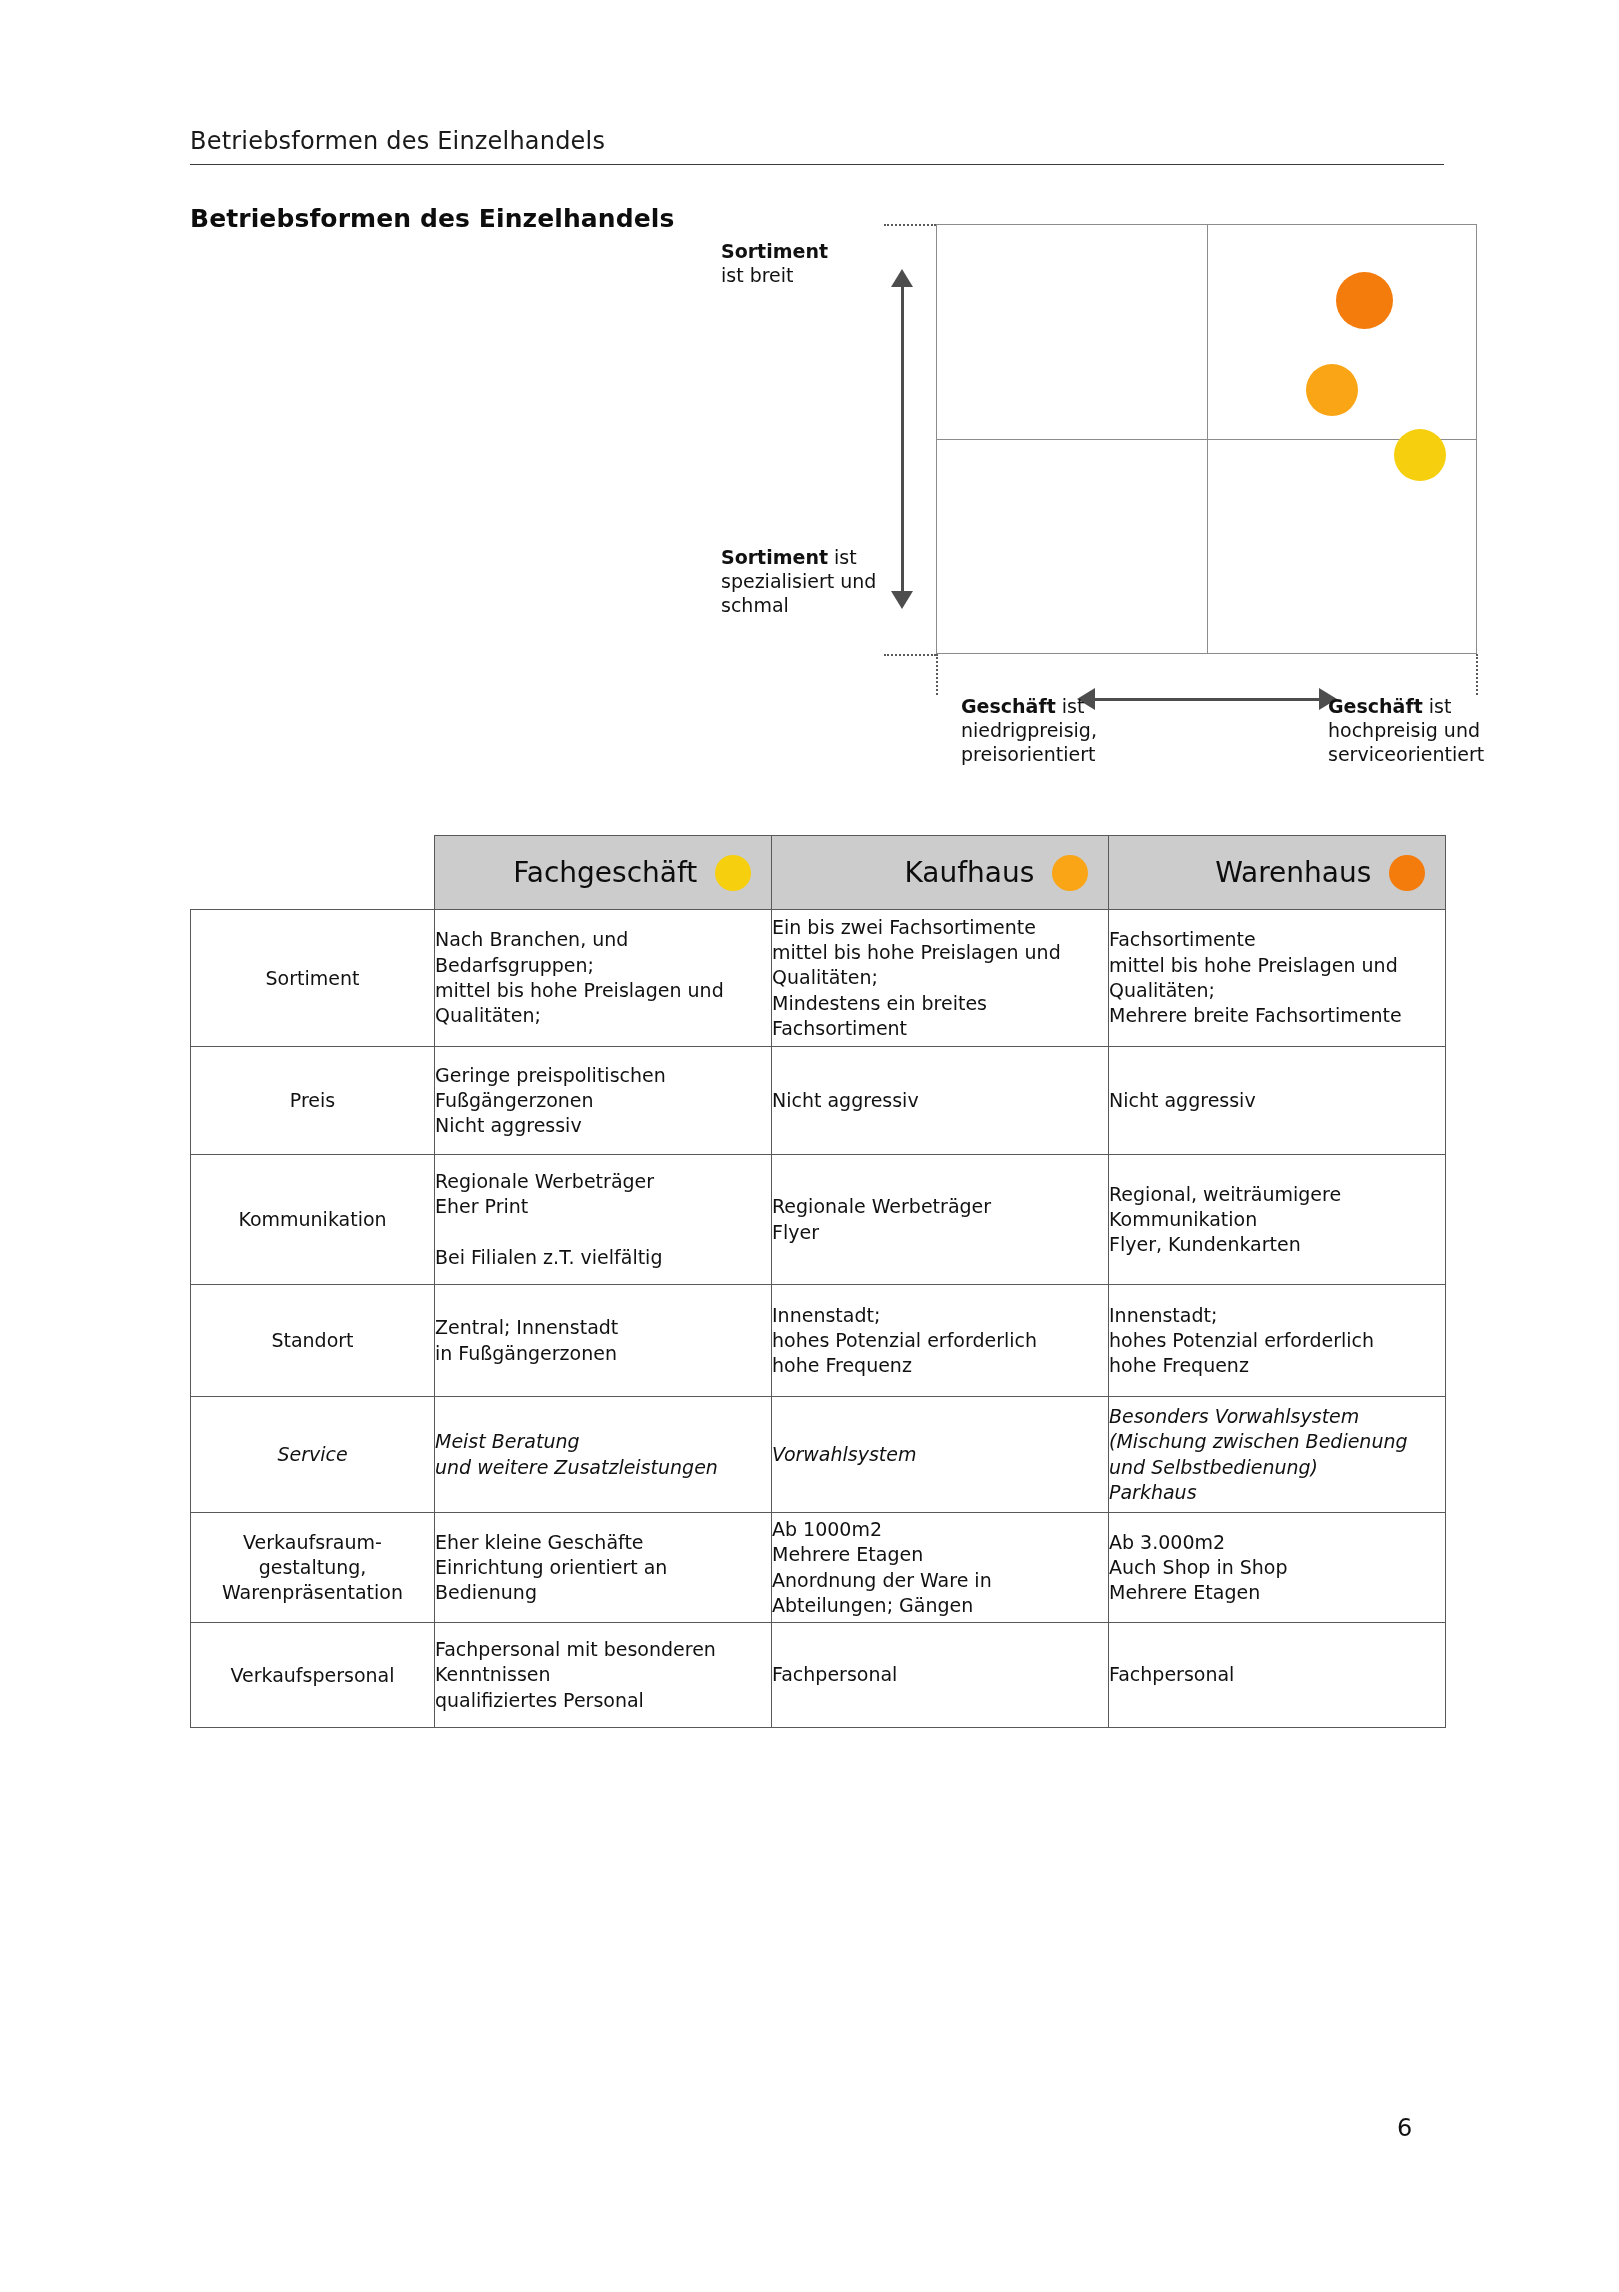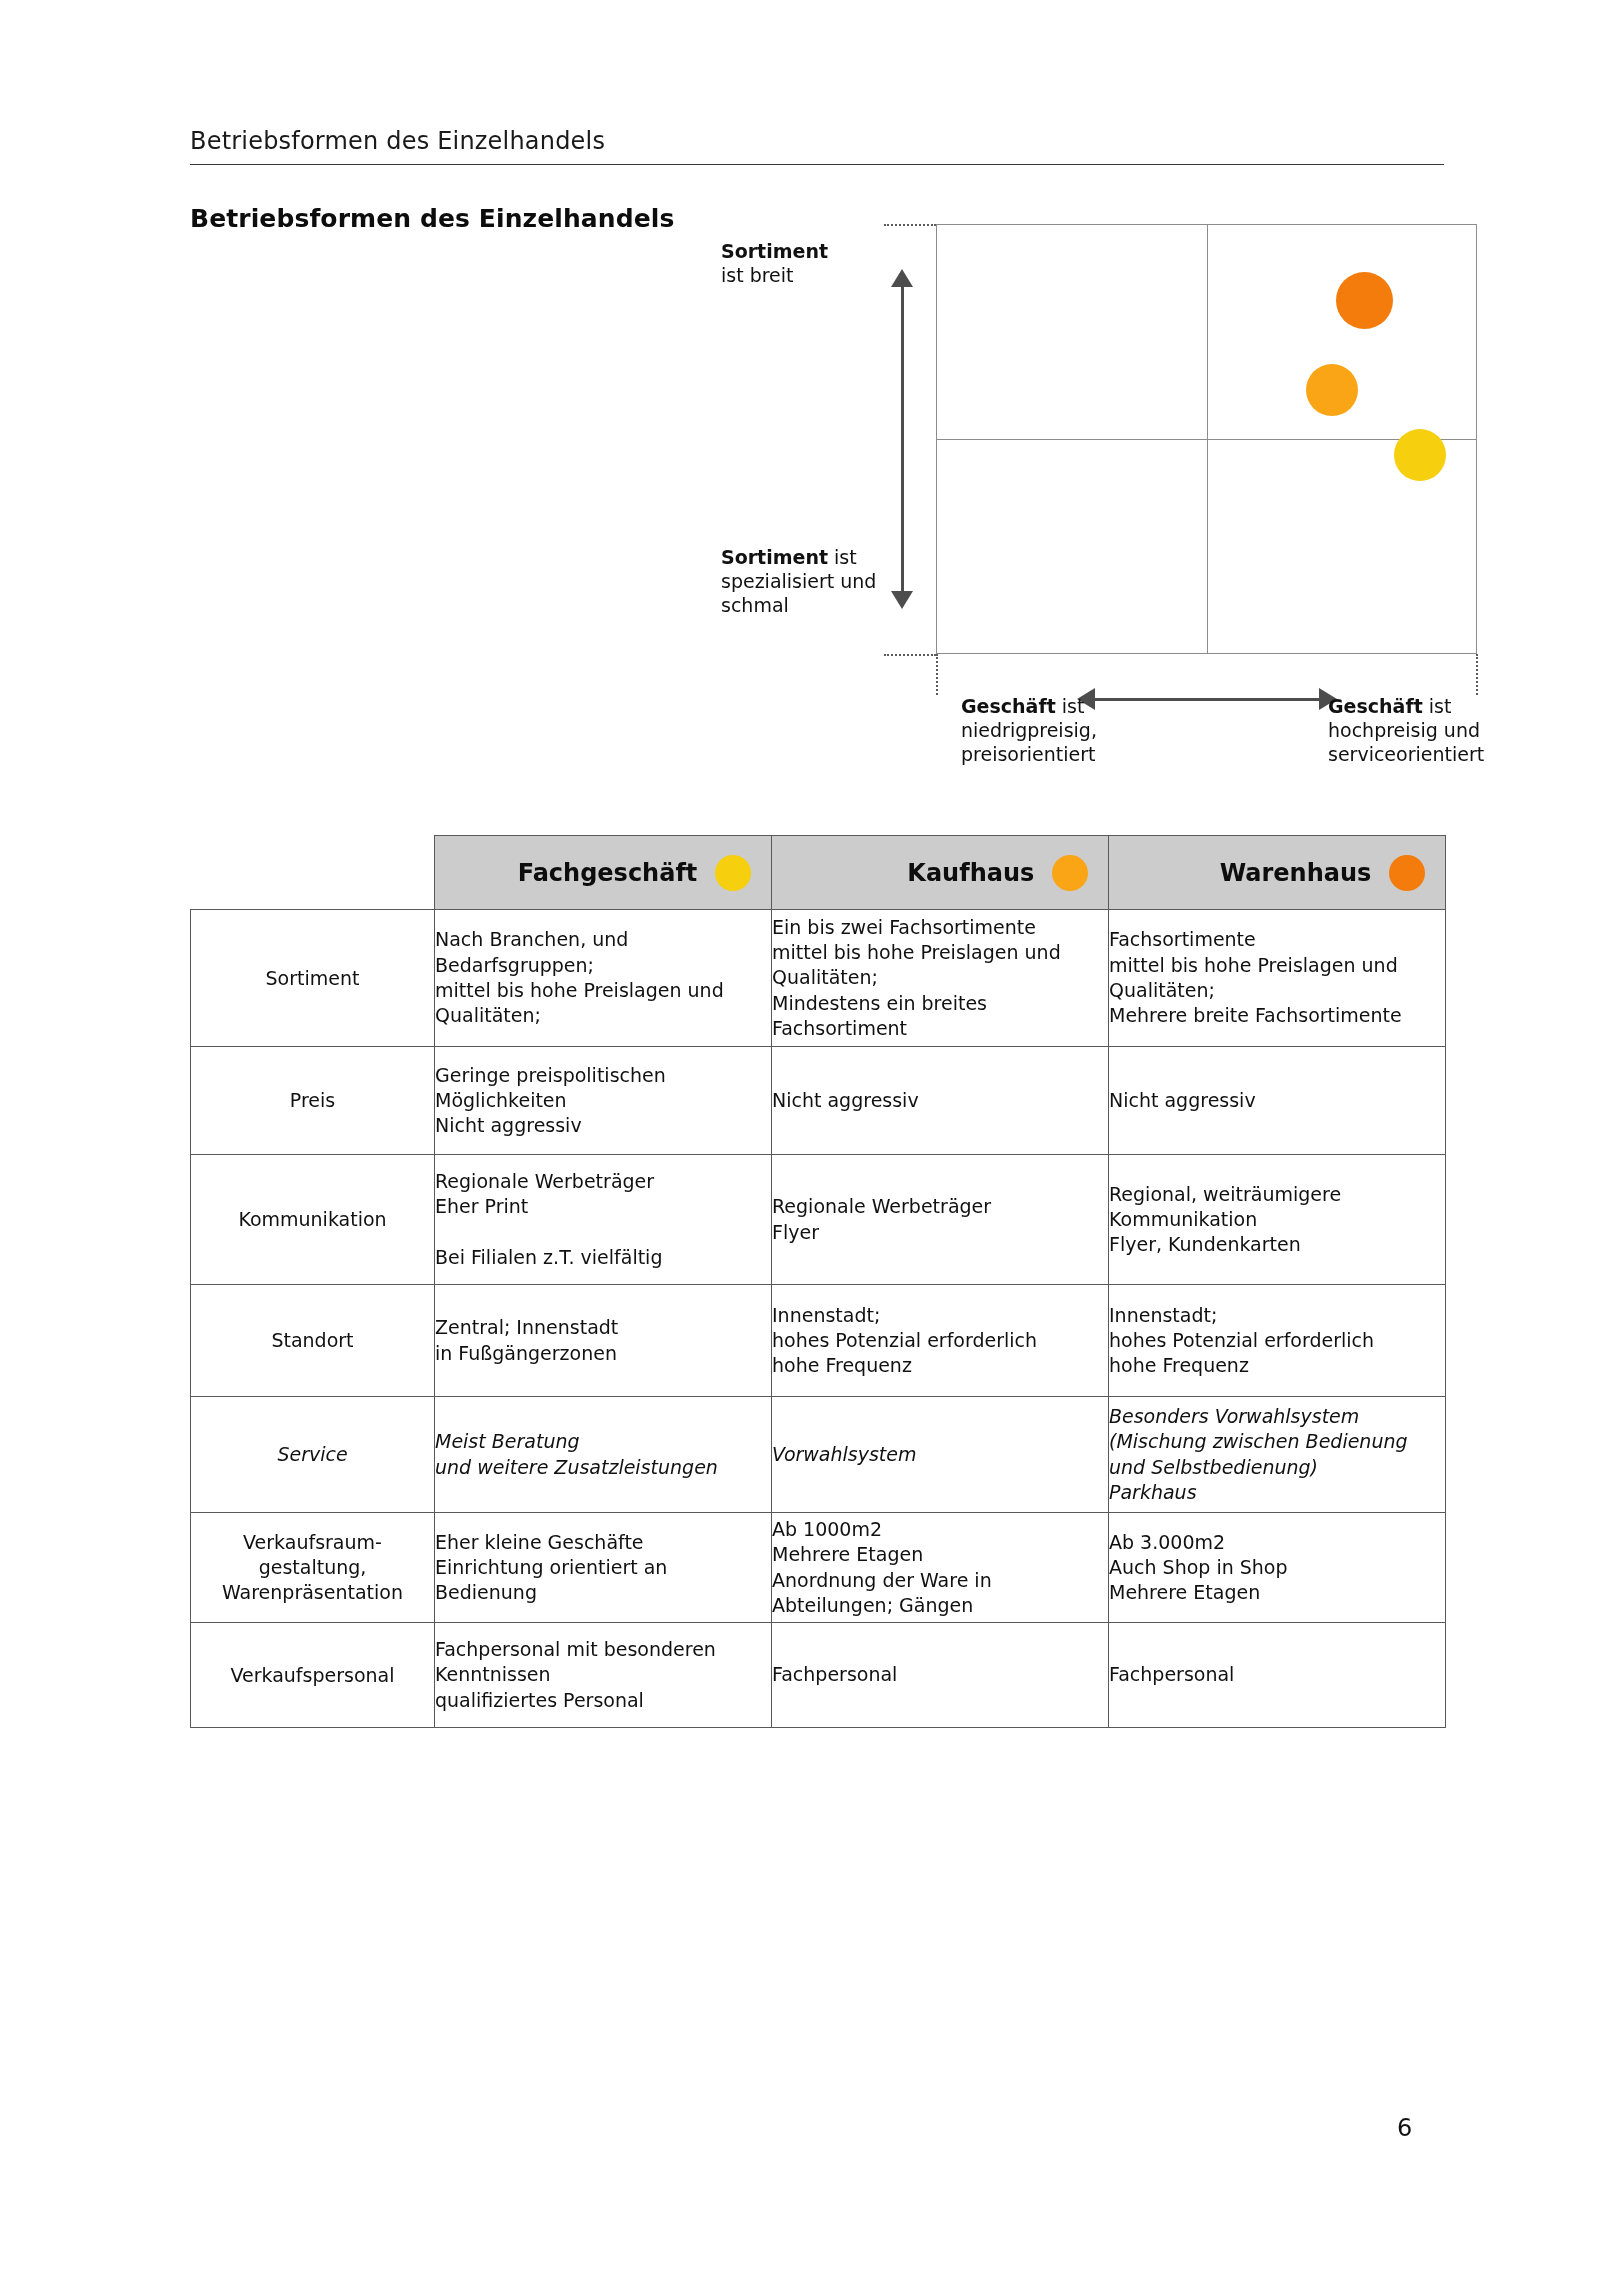--- a/index.html
+++ b/index.html
@@ -223,22 +223,22 @@
     height: 73px;
     padding: 0 19.7px;
   }
   .head-inner {
     display: flex;
     align-items: center;
     justify-content: flex-end;
     gap: 18px;
   }
   .head-label {
-    font-size: 24px;
-    font-weight: 700;
+    font-size: 28px;
+    font-weight: 400;
     color: #0d0d0d;
     white-space: nowrap;
   }
   .head-dot {
     width: 36px;
     height: 36px;
     border-radius: 50%;
     flex: 0 0 auto;
   }
 
@@ -383,21 +383,21 @@
 Fachsortiment</td>
         <td class="body-cell">Fachsortimente
 mittel bis hohe Preislagen und
 Qualitäten;
 Mehrere breite Fachsortimente</td>
       </tr>
 
       <tr class="row-preis">
         <td class="attr-cell">Preis</td>
         <td class="body-cell">Geringe preispolitischen
-Möglichkeiten
+Fußgängerzonen
 Nicht aggressiv</td>
         <td class="body-cell">Nicht aggressiv</td>
         <td class="body-cell"> Nicht aggressiv</td>
       </tr>
 
       <tr class="row-kommunikation">
         <td class="attr-cell">Kommunikation</td>
         <td class="body-cell">Regionale Werbeträger
 Eher Print
 

